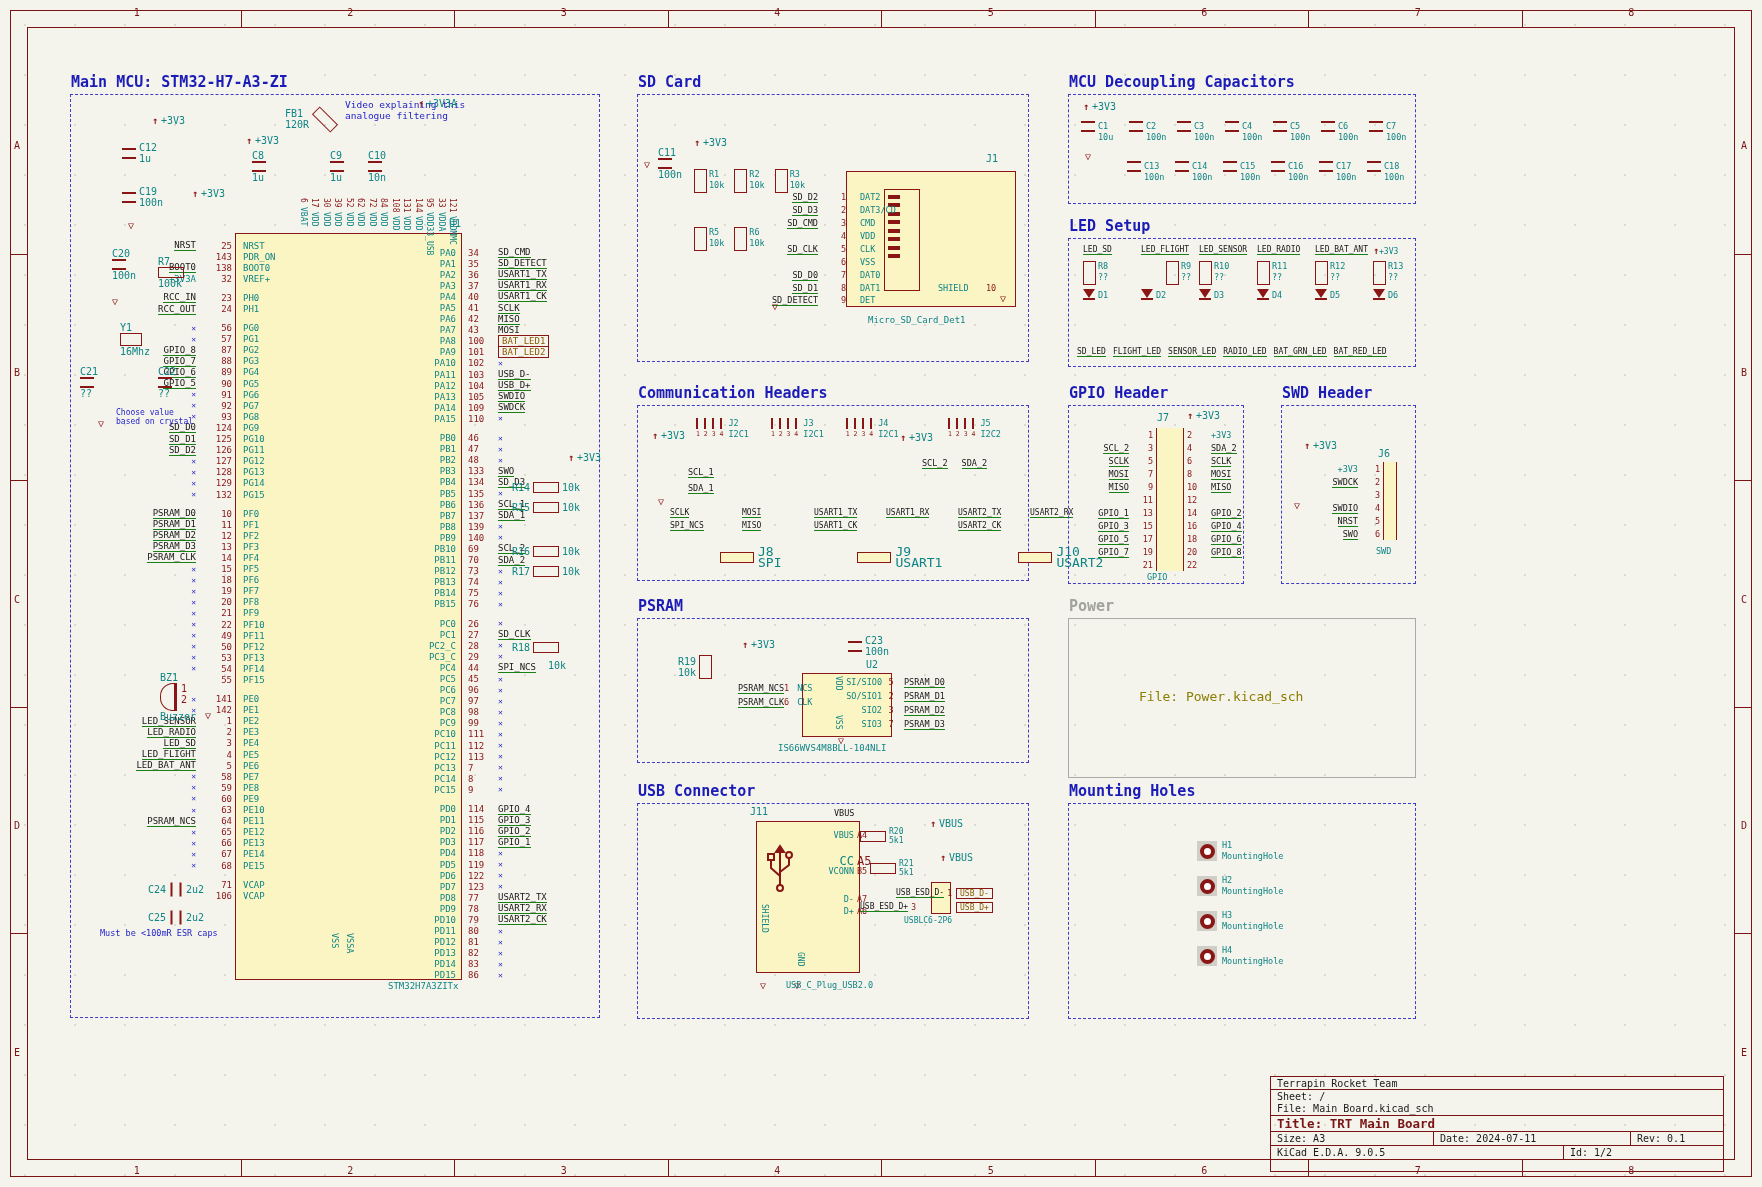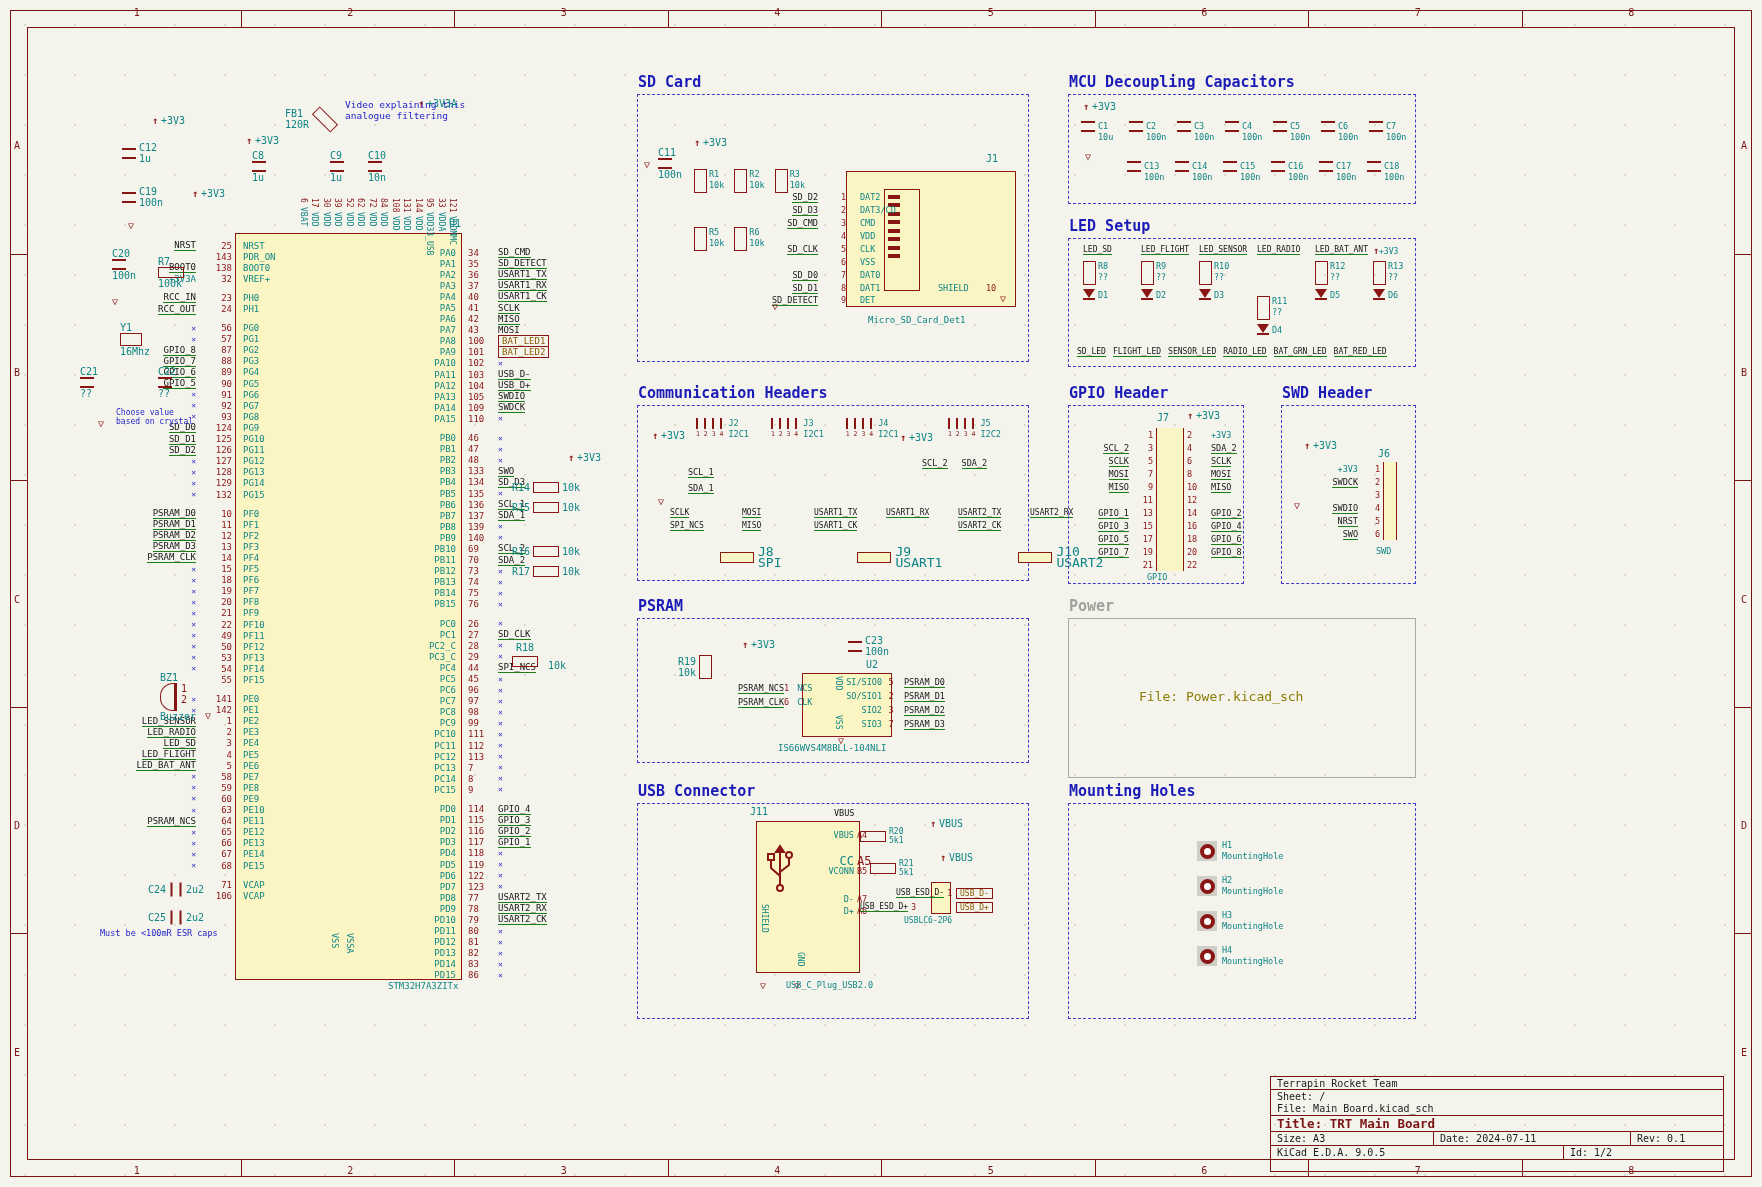--- a/index.html
+++ b/index.html
@@ -153,20 +153,23 @@
       <div class="ruler" style="left: 1741px; top: 820.1px;">D</div>
       <div class="tickh" style="top: 706.8px; left: 10px; width: 17px;"></div>
       <div class="tickh" style="top: 706.8px; left: 1735px; width: 17px;"></div>
       <div class="ruler" style="left: 14px; top: 1046.7px;">E</div>
       <div class="ruler" style="left: 1741px; top: 1046.7px;">E</div>
       <div class="tickh" style="top: 933.4px; left: 10px; width: 17px;"></div>
       <div class="tickh" style="top: 933.4px; left: 1735px; width: 17px;"></div>
     </div>
 
 
+  <div class="sec" id="sec-mcu" style="left:70px;top:94px;width:528px;height:922px;">
+    <div class="sec-title">Main MCU: STM32-H7-A3-ZI</div>
+  </div>
   <div class="body" style="left:235px;top:233px;width:225px;height:745px;"></div>
   <div class="ann ref" style="left:449px;top:218px;">U1</div>
   <div class="ann partname" style="left:388px;top:981px;font-size:9px;">STM32H7A3ZITx</div>
   <div class="ann vert pwrt" style="left:330px;top:933px;font-size:8.5px;">VSS</div>
   <div class="ann vert pwrt" style="left:345px;top:933px;font-size:8.5px;">VSSA</div>
   <div class="toppins" style="left:296px;top:198px;" id="mcu-top-pins">
       <div class="tp">
         <span class="tpn">6</span>
         <span class="tpl">VBAT</span>
       </div>
@@ -960,21 +963,21 @@
       <span class="capsym" style="transform:rotate(90deg);"></span>
       <span class="val">2u2</span>
     </div>
   <div class="ann note" style="left:100px;top:928px;font-size:8.5px;">Must be &lt;100mR ESR caps</div>
 
   <div class="ann" style="left:568px;top:452px;">
       <span class="pwrarr">↑</span>
       <span class="pwrt">+3V3</span>
     </div>
   <div id="mcu-pullups"></div>
-  <div class="ann" style="left:512px;top:642px;flex-direction:column;">
+  <div class="ann" style="left:512px;top:642px;">
       <span class="ref">R18</span>
       <span class="hres"></span>
     </div>
   <div class="ann val" style="left:548px;top:660px;">10k</div>
 
   <div class="sec" id="sec-sd" style="left:637px;top:94px;width:390px;height:266px;">
     <div class="sec-title">SD Card</div>
     <div class="body" style="left:208px;top:76px;width:168px;height:134px;"></div>
     <div style="position:absolute;left:246px;top:94px;width:34px;height:100px;background:#fbf5c4;border:1.5px solid #8a1515;" id="sd-card-glyph">
         <div class="pad"></div>
@@ -1213,21 +1216,21 @@
           <div style="display: flex; gap: 3px; align-items: center;">
             <span class="stack">
               <span class="tri"></span>
               <span class="bar"></span>
             </span>
             <span class="ref">D1</span>
           </div>
         </div>
         <div class="ledcol">
           <div class="in"><span class="net">LED_FLIGHT</span></div>
-          <div style="display: flex; gap: 2px;">
+          <div style="display: flex; gap: 2px; margin-left: 25px;">
             <span class="vres"></span>
             <span class="stack">
               <span class="ref">R9</span>
               <span class="val">??</span>
             </span>
           </div>
           <div style="display: flex; gap: 3px; align-items: center;">
             <span class="stack">
               <span class="tri"></span>
               <span class="bar"></span>
@@ -1247,21 +1250,21 @@
           <div style="display: flex; gap: 3px; align-items: center;">
             <span class="stack">
               <span class="tri"></span>
               <span class="bar"></span>
             </span>
             <span class="ref">D3</span>
           </div>
         </div>
         <div class="ledcol">
           <div class="in"><span class="net">LED_RADIO</span></div>
-          <div style="display: flex; gap: 2px; margin-top: 35px;">
+          <div style="display: flex; gap: 2px;">
             <span class="vres"></span>
             <span class="stack">
               <span class="ref">R11</span>
               <span class="val">??</span>
             </span>
           </div>
           <div style="display: flex; gap: 3px; align-items: center;">
             <span class="stack">
               <span class="tri"></span>
               <span class="bar"></span>

